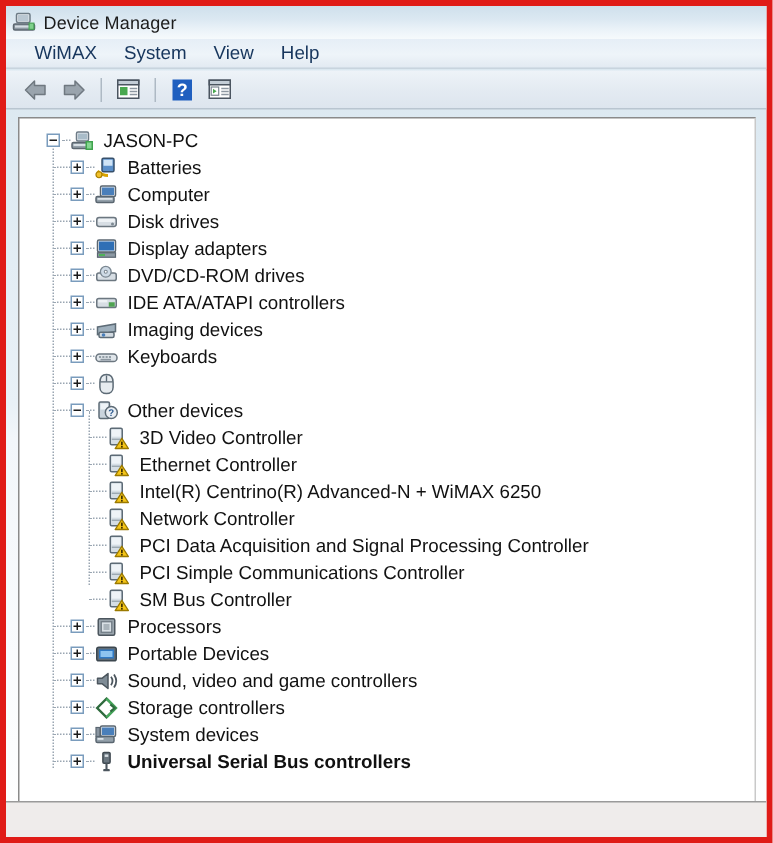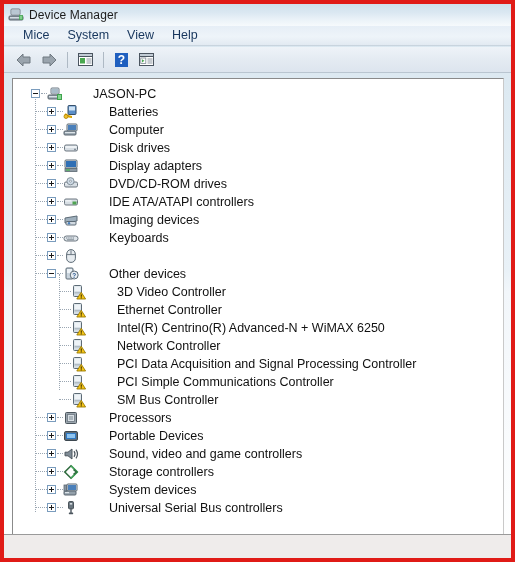--- a/index.html
+++ b/index.html
@@ -124,21 +124,20 @@
     padding: 6px 0 0 0;
   }
 
   .row {
     position: relative;
     height: 18px;
     display: flex;
     align-items: flex-end;
     white-space: nowrap;
     cursor: default;
-    padding-left: 24px;
   }
 
   .label {
     font-size: 12.5px;
     color: #111111;
     line-height: 18px;
     padding-left: 4px;
   }
 
   
@@ -210,21 +209,21 @@
           <rect x="1" y="9" width="14" height="4" rx="1" fill="#8e9aa4" stroke="#5c6770" stroke-width="1"></rect>
           <rect x="2" y="10" width="12" height="1.4" fill="#d5dde3"></rect>
           <rect x="11" y="8" width="4" height="5" fill="#3fa34d" opacity="0.85"></rect>
           <rect x="11.8" y="8.8" width="2.4" height="3.4" fill="#7fd18c"></rect>
         </svg>
       </div>
       <div id="title-text">Device Manager</div>
     </div>
 
     <div id="menubar">
-      <div class="menu-item">Mice</div>
+      <div class="menu-item">WiMAX</div>
       <div class="menu-item">System</div>
       <div class="menu-item">View</div>
       <div class="menu-item">Help</div>
     </div>
 
     <div id="toolbar">
       <div class="tb-btn">
         <svg width="18" height="16" viewBox="0 0 18 16">
           <path d="M8 2 L2 8 L8 14 L8 11 L15 11 L15 5 L8 5 Z" fill="#9aa4ad" stroke="#6f7880" stroke-width="1" stroke-linejoin="round"></path>
         </svg>
@@ -556,21 +555,21 @@
             <div class="row">
               <div class="expander plus" style="left:34px;"></div>
               <div class="hline" style="left:22px; width:12px;"></div>
               <div class="hline" style="left:44px; width:6px;"></div>
               <div class="icon" style="left:50px;"><svg width="16" height="16" viewBox="0 0 16 16">
                   <rect x="5.6" y="1.6" width="4.8" height="7.2" rx="0.8" fill="#6b7780" stroke="#3f4950" stroke-width="1"></rect>
                   <rect x="6.8" y="3" width="2.4" height="1.6" fill="#d6dde2"></rect>
                   <rect x="7.3" y="8.8" width="1.4" height="4.2" fill="#4c565e"></rect>
                   <rect x="5.8" y="12.6" width="4.4" height="1.6" rx="0.6" fill="#4c565e"></rect>
                 </svg></div>
-              <div class="label" style="margin-left:68px;">Universal Serial Bus controllers</div>
+              <div class="label" style="margin-left:68px;font-weight:bold;">Universal Serial Bus controllers</div>
             </div>
           </div>
 
       </div>
     </div>
 
     <div id="statusbar">
       <span></span>
     </div>
 

